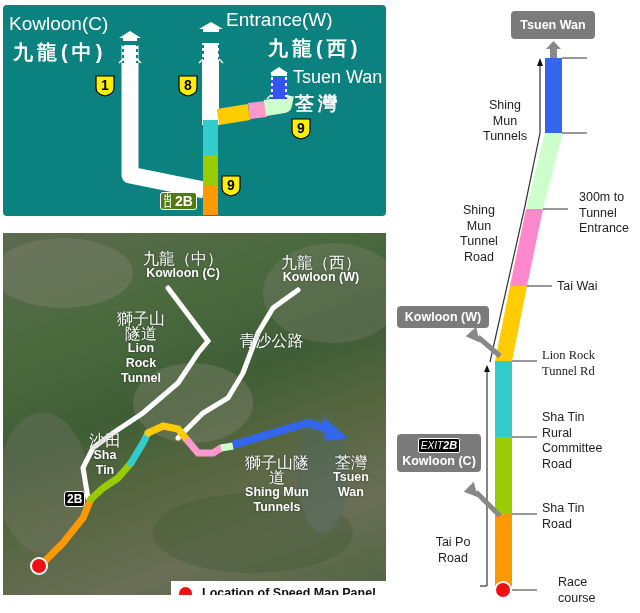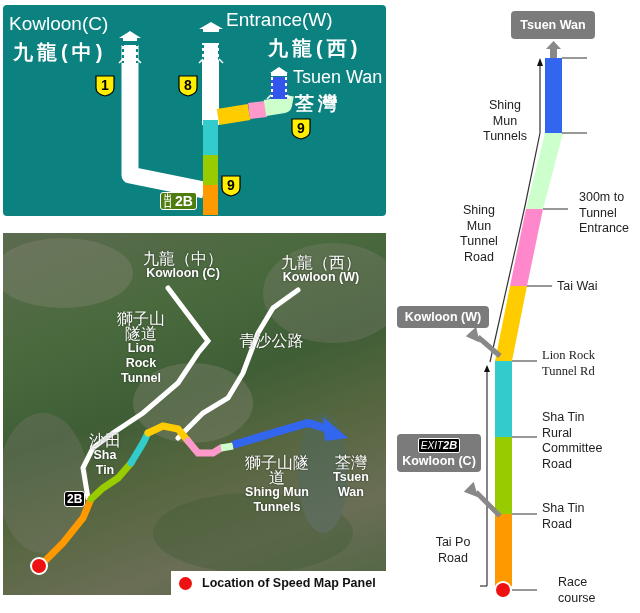--- a/index.html
+++ b/index.html
@@ -26,21 +26,21 @@
   .map { position: absolute; left: 3px; top: 233px; width: 383px; height: 362px; overflow: hidden;
          background: linear-gradient(160deg, #5c6b4f 0%, #4a6a3e 25%, #3f5e36 45%, #55663f 60%, #6a6e55 80%, #4e6642 100%); }
   .map svg { position: absolute; left: 0; top: 0; }
   .map-label { position: absolute; color: #fff; text-align: center; white-space: nowrap;
                font-weight: bold; font-size: 12.5px; line-height: 15px;
                text-shadow: 0 0 2px rgba(0,0,0,0.6); }
   .map-label .zh { font-weight: normal; font-size: 16px; display: block; }
   .map-exit { position: absolute; left: 61px; top: 258px; background: #000; color: #fff;
               border: 1.5px solid #fff; border-radius: 3px; font-weight: bold; font-size: 12px;
               padding: 0 2px; line-height: 14px; }
-  .legend { position: absolute; left: 168px; top: 338px; width: 216px; height: 24px; background: #fff;
+  .legend { position: absolute; left: 168px; top: 348px; width: 216px; height: 24px; background: #fff;
             display: flex; align-items: center; gap: 10px; padding-left: 8px; }
   .legend-dot { width: 13px; height: 13px; border-radius: 50%; background: #ee1111; }
   .legend-text { font-weight: bold; font-size: 12.5px; color: #111; }
 
   
   .schem { position: absolute; left: 390px; top: 0; width: 250px; height: 613px; }
   .schem svg { position: absolute; left: 0; top: 0; }
   .tag { position: absolute; background: #7b7b7b; color: #fff; font-weight: bold; font-size: 12.5px;
          border-radius: 4px; text-align: center; white-space: nowrap; }
   .lbl { position: absolute; font-size: 12.5px; color: #222; line-height: 15.5px; white-space: nowrap; }

